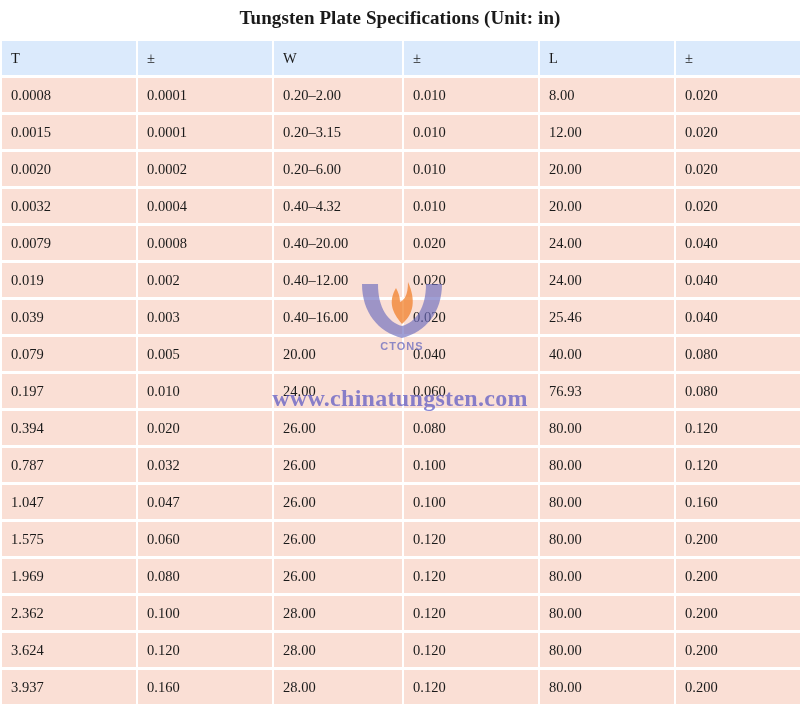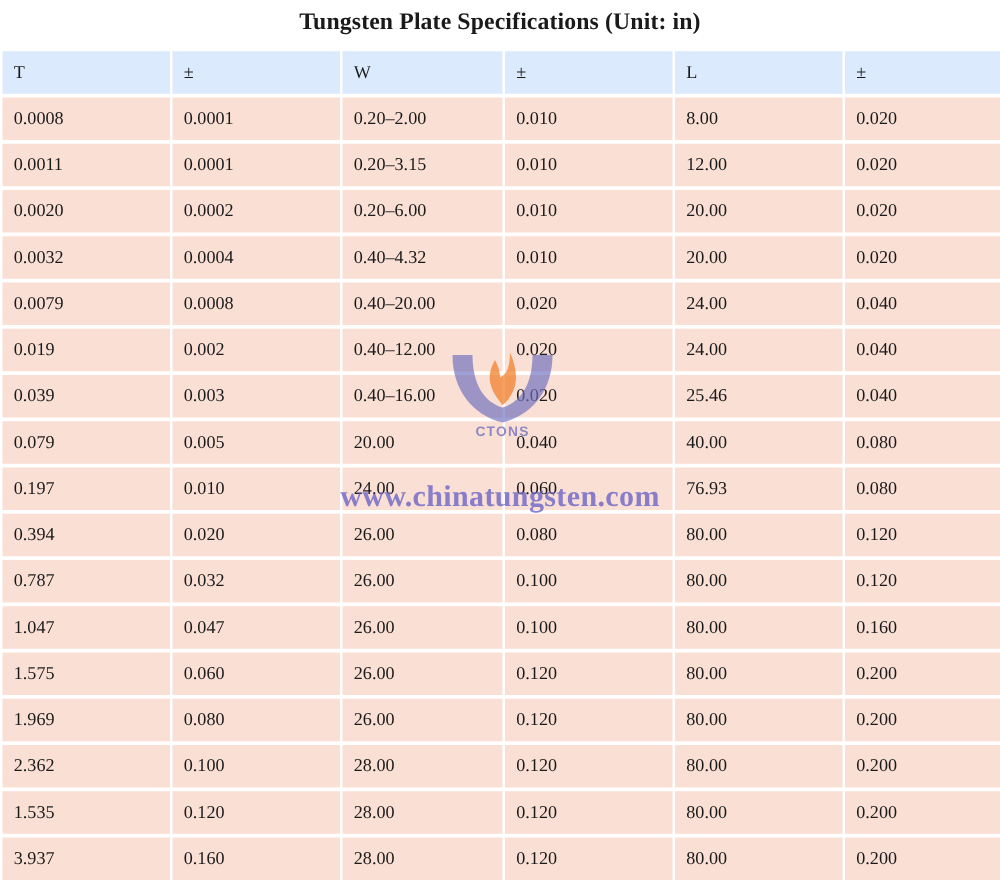--- a/index.html
+++ b/index.html
@@ -135,21 +135,21 @@
     <tbody>
       <tr>
         <td>0.0008</td>
         <td>0.0001</td>
         <td>0.20–2.00</td>
         <td>0.010</td>
         <td>8.00</td>
         <td>0.020</td>
       </tr>
       <tr>
-        <td>0.0011</td>
+        <td>0.0015</td>
         <td>0.0001</td>
         <td>0.20–3.15</td>
         <td>0.010</td>
         <td>12.00</td>
         <td>0.020</td>
       </tr>
       <tr>
         <td>0.0020</td>
         <td>0.0002</td>
         <td>0.20–6.00</td>
@@ -247,21 +247,21 @@
       </tr>
       <tr>
         <td>2.362</td>
         <td>0.100</td>
         <td>28.00</td>
         <td>0.120</td>
         <td>80.00</td>
         <td>0.200</td>
       </tr>
       <tr>
-        <td>1.535</td>
+        <td>3.624</td>
         <td>0.120</td>
         <td>28.00</td>
         <td>0.120</td>
         <td>80.00</td>
         <td>0.200</td>
       </tr>
       <tr>
         <td>3.937</td>
         <td>0.160</td>
         <td>28.00</td>

